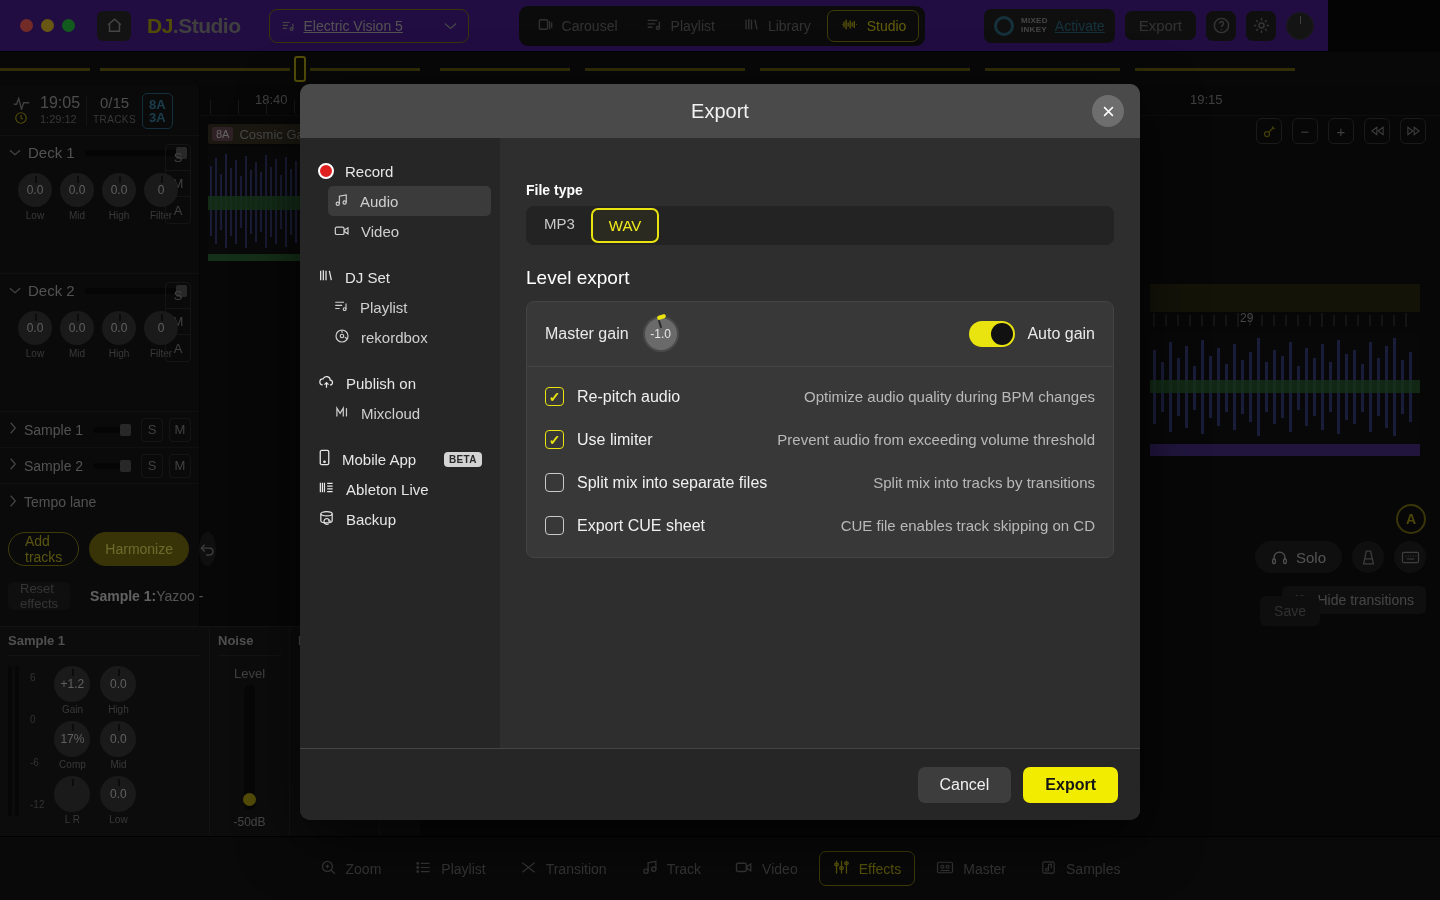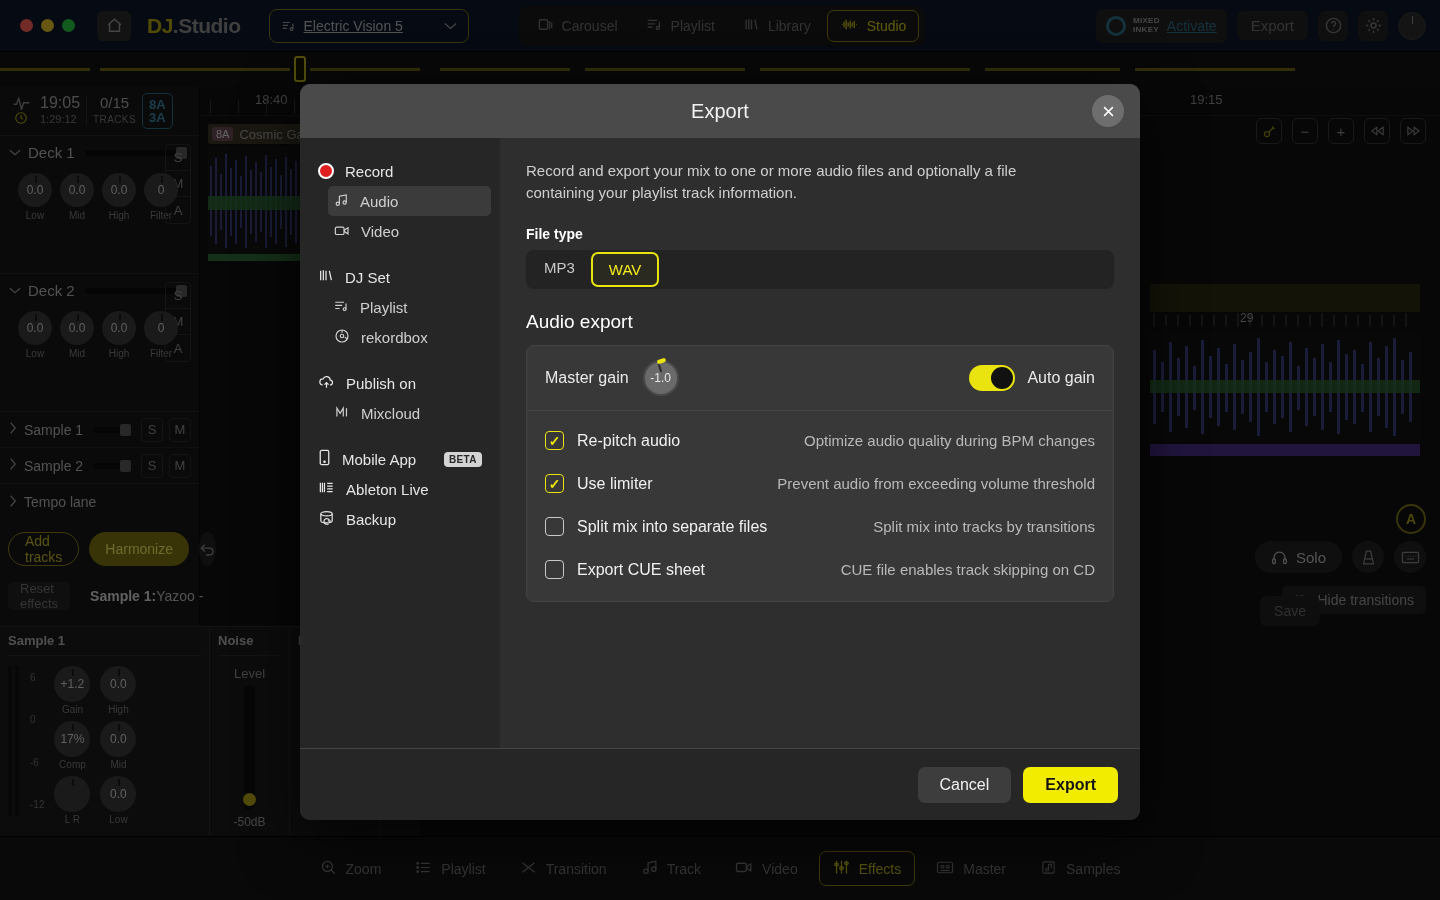--- a/index.html
+++ b/index.html
@@ -6,22 +6,22 @@
   html, body {
     width: 1440px; height: 900px;
     background: #000; overflow: hidden;
     font-family: "Liberation Sans", sans-serif;
     -webkit-font-smoothing: antialiased;
   }
   #app { position: relative; width: 1440px; height: 900px; background:#0b0b0b; }
 
   
   .topbar {
-    position:absolute; left:0; top:0; width:1440px; height:52px;
-    background:#0f172a; display:flex; align-items:center; padding:0 14px; gap:10px;
+    position:absolute; left:0; top:0; width:1328px; height:52px;
+    background:#4c1d95; display:flex; align-items:center; padding:0 14px; gap:10px;
     border-bottom:1px solid #000;
   }
   .traffic { display:flex; gap:8px; align-items:center; margin-left:6px; margin-right:12px;}
   .tl { width:13px; height:13px; border-radius:50%; }
   .tl.red{background:#ff5f57;} .tl.yellow{background:#e6c029;} .tl.green{background:#28c840;}
   .iconbtn {
     width:34px;height:30px;border-radius:6px;background:#2b2b2b;
     display:flex;align-items:center;justify-content:center;color:#9a9a9a;
   }
   .brand { font-size:21px; font-weight:bold; letter-spacing:-0.5px; color:#8c8c8c; margin-left:6px;}
@@ -826,29 +826,28 @@
                   <path d="M4 5v10c0 1.7 3.6 3 8 3s8-1.3 8-3V5"></path>
                   <path d="M16 14a4 4 0 10-1 5"></path>
                   <path d="M17 18v-3h-3"></path>
                 </svg></span>
             <span>Backup</span>
           </div>
         </div>
       </div>
 
       <div class="m-main">
-        <div class="m-desc">Record and export your mix to one or more audio files and optionally a file containing your playlist track information.</div>
 
         <div class="m-lbl">File type</div>
         <div class="seg">
           <div class="segbtn">MP3</div>
           <div class="segbtn sel">WAV</div>
         </div>
 
-        <div class="m-h2">Audio export</div>
+        <div class="m-h2">Level export</div>
 
         <div class="panel">
           <div class="gainrow">
             <span class="gainlbl">Master gain</span>
             <span class="gknob">-1.0</span>
             <div class="toggles">
               <span class="switch">
                   <i></i>
                 </span>
               <span class="autolbl">Auto gain</span>

